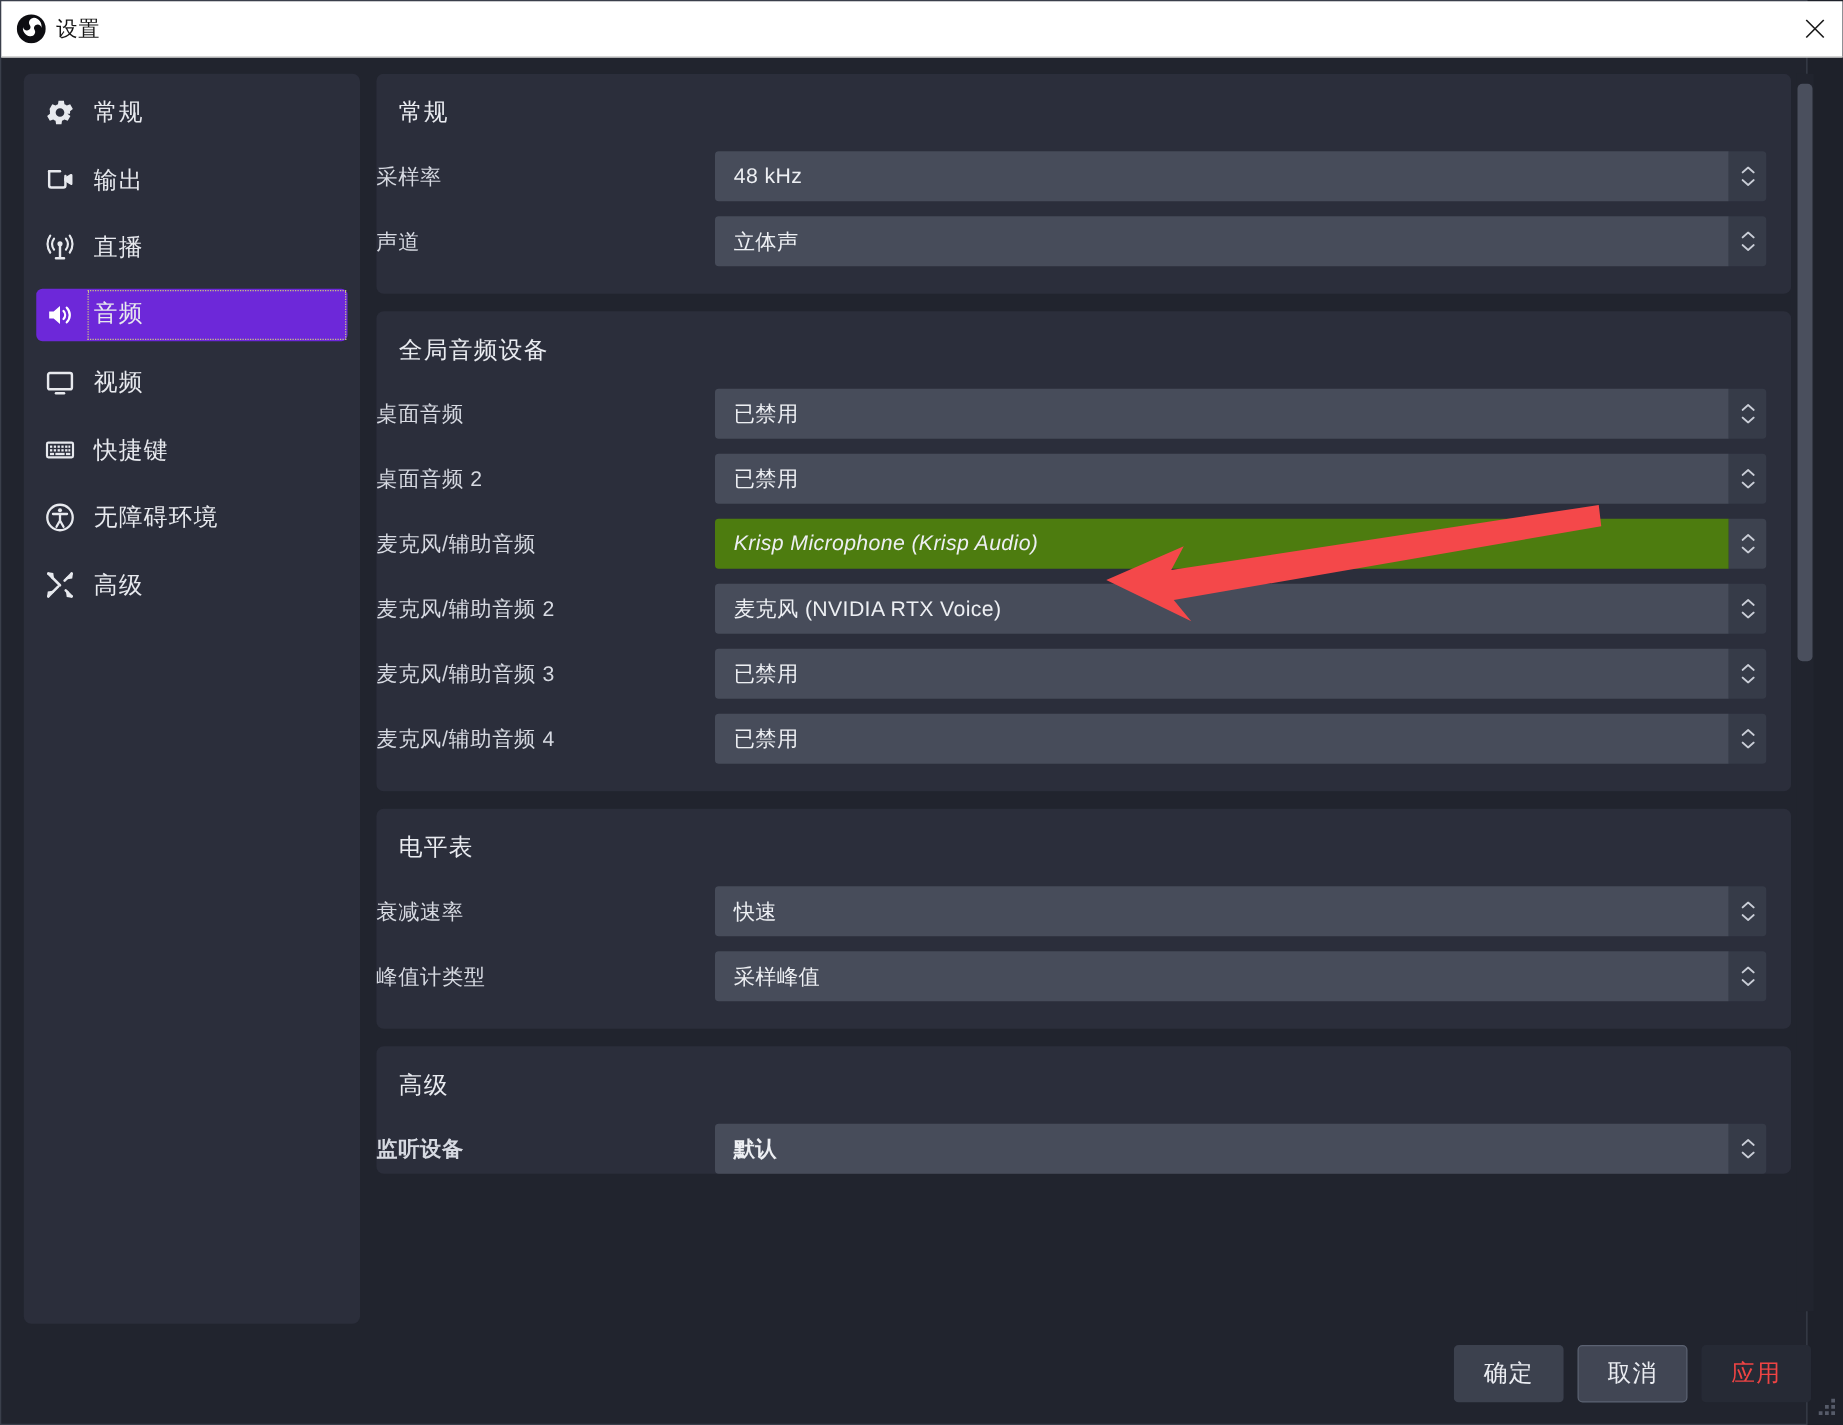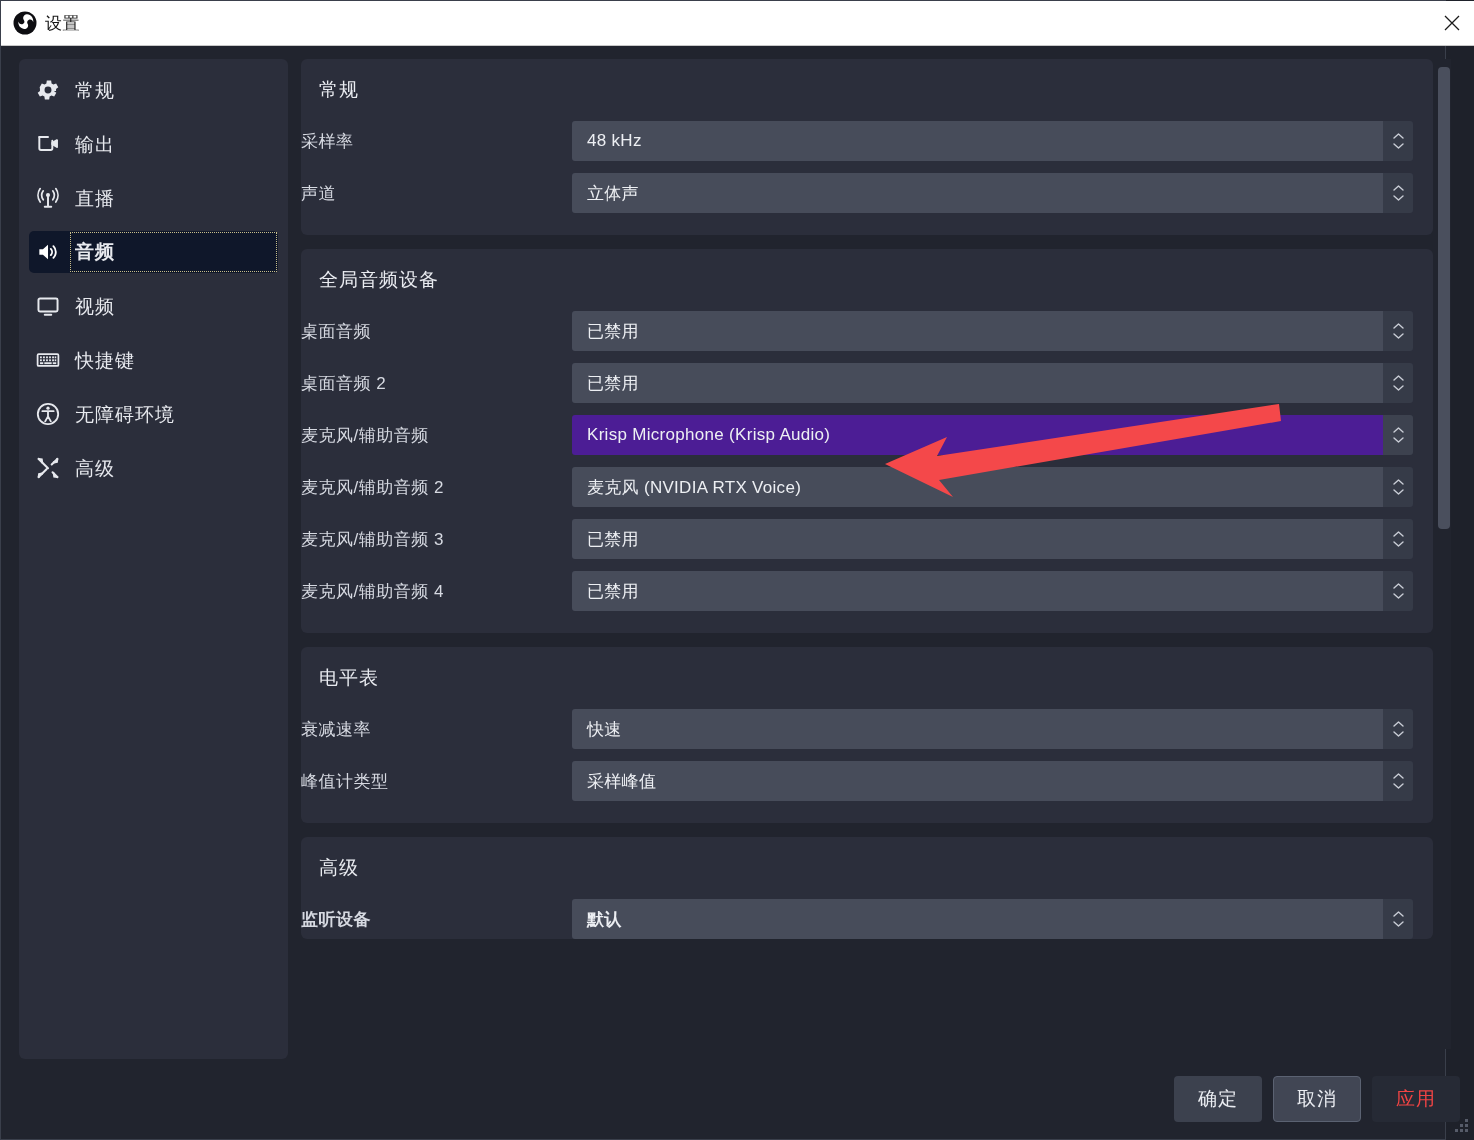--- a/index.html
+++ b/index.html
@@ -81,22 +81,21 @@
     margin-right: 6px;
   }
   .nav-item .ico svg { display: block; }
   .nav-label {
     font-size: 19px;
     line-height: 1;
     letter-spacing: 1px;
     white-space: nowrap;
   }
   .nav-item.selected {
-    background: #0f172a;
-    font-weight: bold;
+    background: #6d28d9;
   }
   .nav-item.selected .nav-label {
     outline: 1px dotted #C8BE8A;
     outline-offset: 4px;
     display: block;
     width: 205px;
     padding: 5px 0 6px 0;
   }
 
   
@@ -151,21 +150,21 @@
     border-radius: 3px 0 0 3px;
     display: flex;
     align-items: center;
     padding-left: 15px;
     font-size: 17px;
     color: #EDEFF3;
     letter-spacing: 0.3px;
     white-space: nowrap;
     overflow: hidden;
   }
-  .combo.hovered .combo-field { background: #4c1d95; }
+  .combo.hovered .combo-field { background: #4d7c0f; font-style: italic; }
   .combo-arrow {
     flex: 0 0 30px;
     width: 30px;
     background: #363B48;
     border-radius: 0 3px 3px 0;
     display: flex;
     flex-direction: column;
     align-items: center;
     justify-content: center;
     gap: 4px;
@@ -198,21 +197,21 @@
 
   
   .footer {
     position: absolute;
     left: 0; bottom: 0;
     width: 1474px;
     height: 80px;
     display: flex;
     align-items: center;
     justify-content: flex-end;
-    padding-right: 15px;
+    padding-right: 26px;
     gap: 11px;
   }
   .btn {
     min-width: 88px;
     height: 46px;
     border-radius: 4px;
     display: flex;
     align-items: center;
     justify-content: center;
     font-size: 19px;

